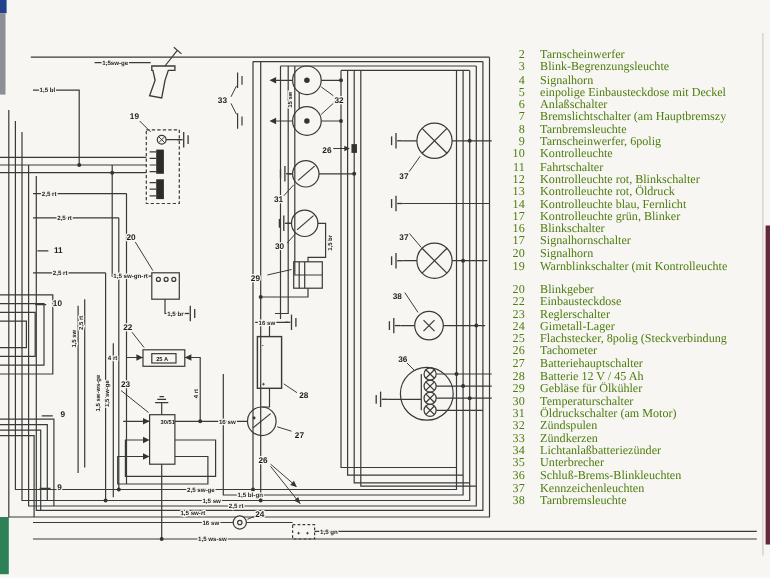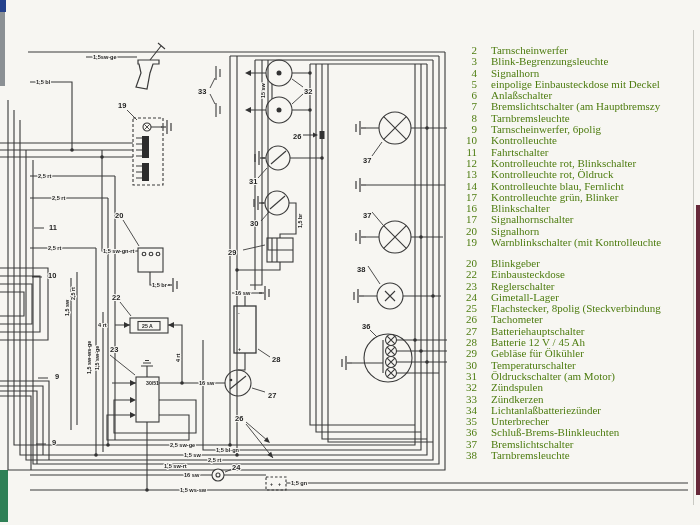--- a/index.html
+++ b/index.html
@@ -275,18 +275,18 @@
         <div class="lrow"><span class="lnum">27</span><span class="llab">Batteriehauptschalter</span></div>
         <div class="lrow"><span class="lnum">28</span><span class="llab">Batterie 12 V / 45 Ah</span></div>
         <div class="lrow"><span class="lnum">29</span><span class="llab">Gebläse für Ölkühler</span></div>
         <div class="lrow"><span class="lnum">30</span><span class="llab">Temperaturschalter</span></div>
         <div class="lrow"><span class="lnum">31</span><span class="llab">Öldruckschalter (am Motor)</span></div>
         <div class="lrow"><span class="lnum">32</span><span class="llab">Zündspulen</span></div>
         <div class="lrow"><span class="lnum">33</span><span class="llab">Zündkerzen</span></div>
         <div class="lrow"><span class="lnum">34</span><span class="llab">Lichtanlaßbatteriezünder</span></div>
         <div class="lrow"><span class="lnum">35</span><span class="llab">Unterbrecher</span></div>
         <div class="lrow"><span class="lnum">36</span><span class="llab">Schluß-Brems-Blinkleuchten</span></div>
-        <div class="lrow"><span class="lnum">37</span><span class="llab">Bremslichtschalter</span></div>
+        <div class="lrow"><span class="lnum">37</span><span class="llab">Kennzeichenleuchten</span></div>
         <div class="lrow"><span class="lnum">38</span><span class="llab">Tarnbremsleuchte</span></div>
       </div>
   </div>
 
 </div>
 
 </body></html>

